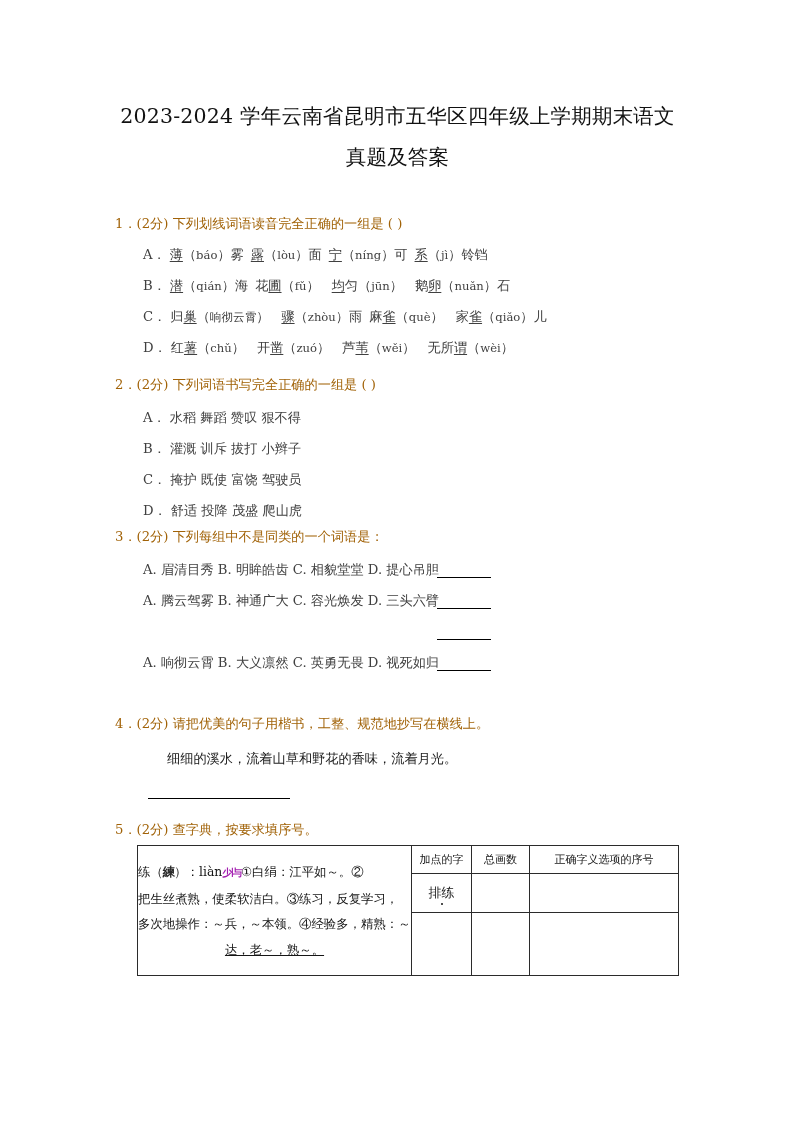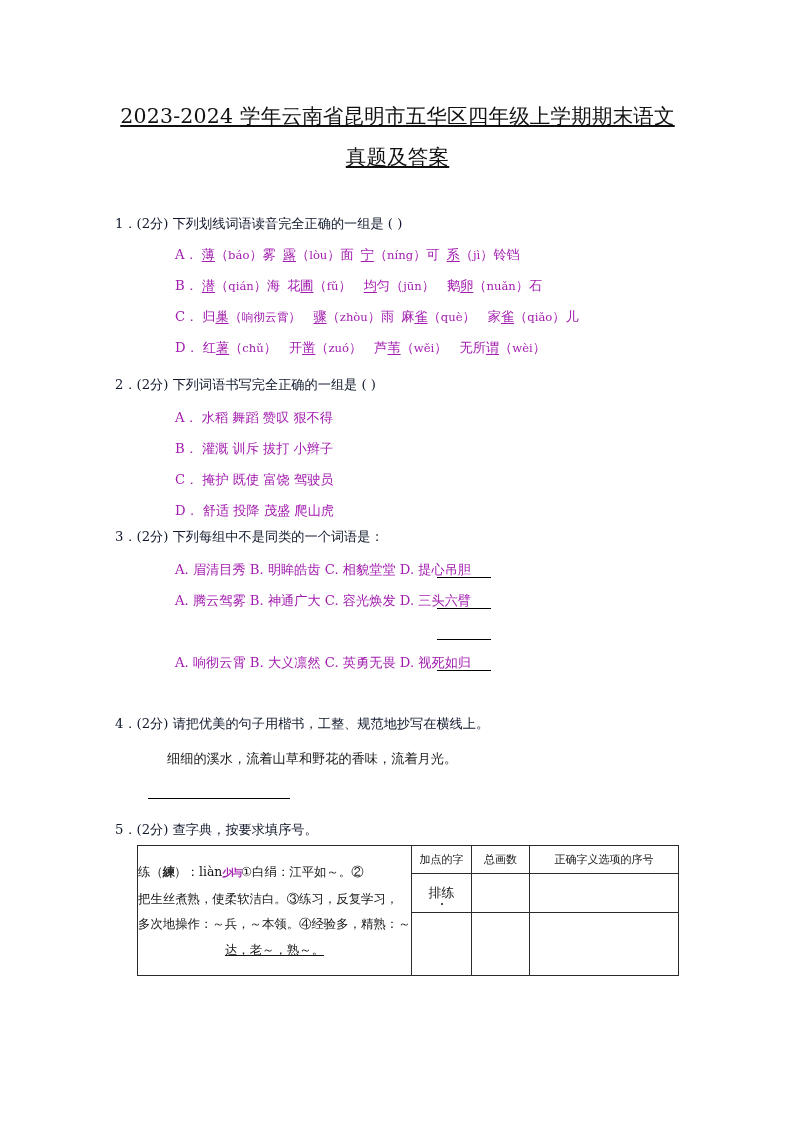--- a/index.html
+++ b/index.html
@@ -28,40 +28,38 @@
     position: absolute;
     left: 110px;
     top: 96px;
     width: 575px;
     text-align: center;
     font-size: 20.5px;
     line-height: 41px;
     letter-spacing: 0.2px;
     font-weight: 400;
     color: #111;
-    text-decoration: underline;
   }
   .doc-title .line1 { display: block; white-space: nowrap; }
   .doc-title .line2 { display: block; }
 
   
   .q-stem {
     position: absolute;
     font-size: 13.2px;
     line-height: 20px;
     white-space: nowrap;
-    color: #0f172a;
+    color: #a16207;
   }
   .q-opt {
     position: absolute;
     font-size: 13.2px;
     line-height: 20px;
     white-space: nowrap;
-    color: #a21caf;
-    margin-left: 32px;
+    color: #404040;
   }
   .opt-label { margin-right: 4px; }
   .u { text-decoration: underline; text-underline-offset: 2px; }
   .py { font-family: "DejaVu Serif", serif; font-size: 11.6px; }
   .sp { display: inline-block; width: 7px; }
   .sp-lg { display: inline-block; width: 12px; }
 
   
   .blank-rule {
     position: absolute;

